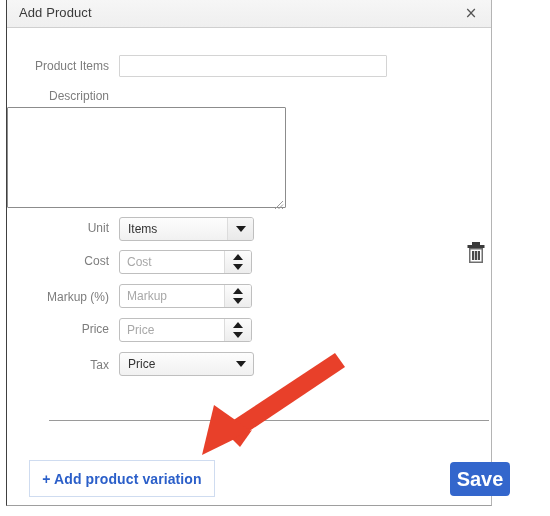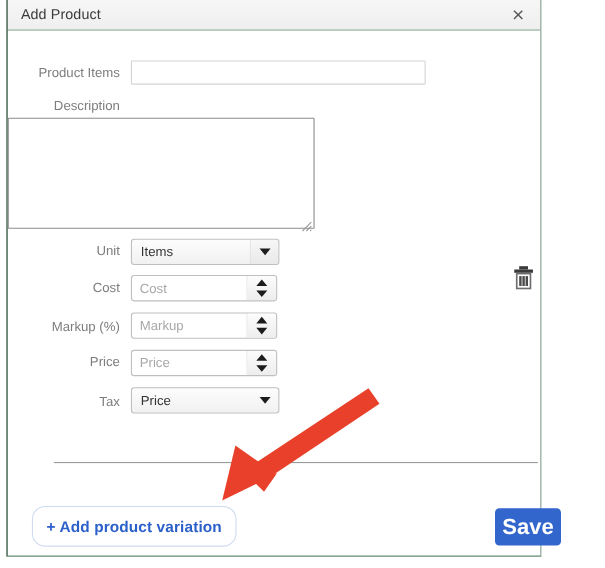--- a/index.html
+++ b/index.html
@@ -230,21 +230,21 @@
   }
 
   
   .add-variation-btn {
     position: absolute;
     left: 22px;
     top: 432px;
     width: 186px;
     height: 37px;
     border: 1px solid #cfdcf0;
-    border-radius: 12px;
+    border-radius: 0;
     background: #ffffff;
     color: #2b5fc9;
     font-size: 14px;
     font-weight: bold;
     font-family: "Liberation Sans", sans-serif;
     cursor: pointer;
     letter-spacing: 0.1px;
   }
   .save-btn {
     position: absolute;

